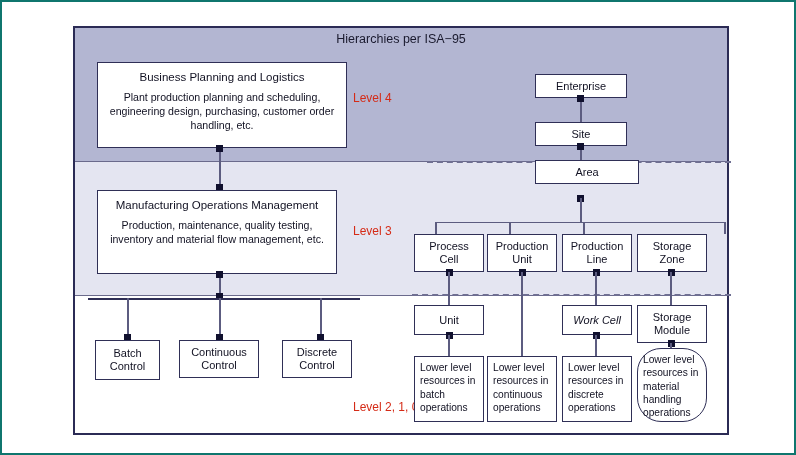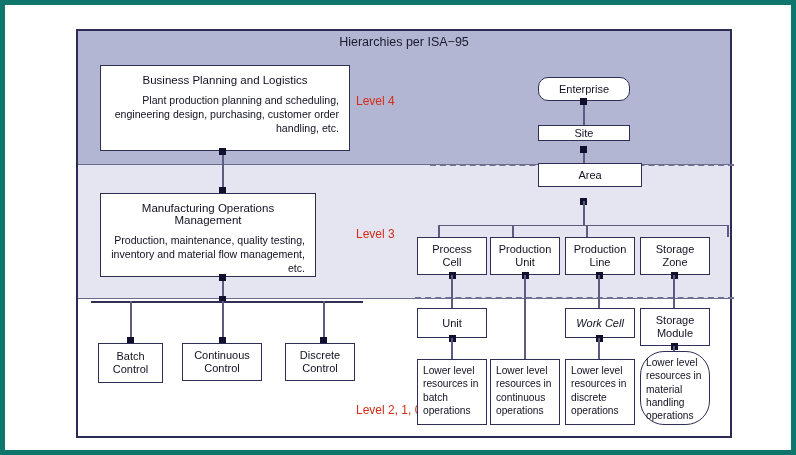--- a/index.html
+++ b/index.html
@@ -1,39 +1,39 @@
 <!DOCTYPE html>
 <html><head>
 <meta charset="utf-8">
 <style>
   html,body{margin:0;padding:0;background:#ffffff;}
   body{width:796px;height:455px;font-family:"Liberation Sans",sans-serif;overflow:hidden;}
 
-  #page{position:relative;width:796px;height:455px;box-sizing:border-box;border:5px solid #0f766e;background:#fff;}
+  #page{position:relative;width:796px;height:455px;box-sizing:border-box;border:2px solid #0f766e;background:#fff;}
 
   
   #panel{position:absolute;left:71px;top:24px;width:656px;height:409px;box-sizing:border-box;
          border:2px solid #2b2b55;background:#e7e8f3;}
 
   
   .band{position:absolute;left:0;right:0;}
   #band-top{top:0;height:133px;background:#b3b6d2;}
   #band-mid{top:133px;height:134px;background:#e4e5f1;}
   #band-bot{top:267px;bottom:0;background:#ffffff;}
   .band-rule{position:absolute;left:0;right:0;height:1px;background:#6a6a8c;}
 
   #title{position:absolute;top:4px;left:0;right:0;text-align:center;font-size:12.5px;color:#1a1a2e;}
 
   
   .box{position:absolute;box-sizing:border-box;background:#ffffff;border:1px solid #2f2f56;
        display:flex;flex-direction:column;align-items:center;justify-content:center;
        font-size:11px;color:#111122;line-height:1.18;text-align:center;}
   .bigbox{position:absolute;box-sizing:border-box;background:#ffffff;border:1px solid #2f2f56;padding:8px 10px 6px 10px;}
   .bigbox .hdr{font-size:11.5px;text-align:center;color:#111122;margin-bottom:7px;}
-  .bigbox .body{font-size:10.6px;color:#111122;line-height:1.33;text-align:right;}
+  .bigbox .body{font-size:10.6px;color:#111122;line-height:1.33;text-align:center;}
 
   .lbl{position:absolute;color:#d52b17;font-size:12px;white-space:nowrap;}
 
   
   .vline{position:absolute;width:2px;background:#5c5c80;}
   .hline{position:absolute;height:1px;background:#5c5c80;}
   .hbar{position:absolute;height:2px;background:#2f2f56;}
   .knob{position:absolute;width:7px;height:7px;background:#10102e;}
 
   .dash{position:absolute;height:0;border-top:2px dashed #6f6f92;}
@@ -57,21 +57,21 @@
 
     <div class="bigbox" style="left:22px;top:34px;width:250px;height:86px;">
       <div class="hdr">Business Planning and Logistics</div>
       <div class="body">Plant production planning and scheduling, engineering design, purchasing, customer order handling, etc.</div>
     </div>
 
     <div class="vline" style="left:144px;top:120px;height:42px;"></div>
     <div class="knob" style="left:141px;top:117px;"></div>
     <div class="knob" style="left:141px;top:156px;"></div>
 
-    <div class="bigbox" style="left:22px;top:162px;width:216px;height:84px;">
+    <div class="bigbox" style="left:22px;top:162px;width:240px;height:84px;">
       <div class="hdr">Manufacturing Operations Management</div>
       <div class="body">Production, maintenance, quality testing, inventory and material flow management, etc.</div>
     </div>
 
     <div class="vline" style="left:144px;top:246px;height:26px;"></div>
     <div class="knob" style="left:141px;top:243px;"></div>
     <div class="knob" style="left:141px;top:265px;"></div>
 
     <div class="hbar" style="left:13px;top:270px;width:272px;"></div>
     <div class="vline" style="left:52px;top:270px;height:42px;"></div>
@@ -94,27 +94,27 @@
       <span>Control</span>
     </div>
 
     <div class="lbl" style="left:278px;top:63px;">Level 4</div>
     <div class="lbl" style="left:278px;top:196px;">Level 3</div>
     <div class="lbl" style="left:278px;top:324px;margin-top:48px;">Level 2, 1, 0</div>
 
     <div class="dash" style="left:352px;top:133px;width:304px;"></div>
     <div class="dash" style="left:337px;top:266px;width:319px;"></div>
 
-    <div class="box" style="left:460px;top:46px;width:92px;height:24px;border-radius:10px;">
+    <div class="box" style="left:460px;top:46px;width:92px;height:24px;">
       <span>Enterprise</span>
     </div>
     <div class="vline" style="left:505px;top:70px;height:24px;"></div>
     <div class="knob" style="left:502px;top:67px;"></div>
 
-    <div class="box" style="left:460px;top:94px;width:92px;height:16px;">
+    <div class="box" style="left:460px;top:94px;width:92px;height:24px;">
       <span>Site</span>
     </div>
     <div class="vline" style="left:505px;top:118px;height:28px;"></div>
     <div class="knob" style="left:502px;top:115px;"></div>
 
     <div class="box" style="left:460px;top:132px;width:104px;height:24px;">
       <span>Area</span>
     </div>
     <div class="knob" style="left:502px;top:167px;"></div>
     <div class="vline" style="left:505px;top:170px;height:24px;"></div>

